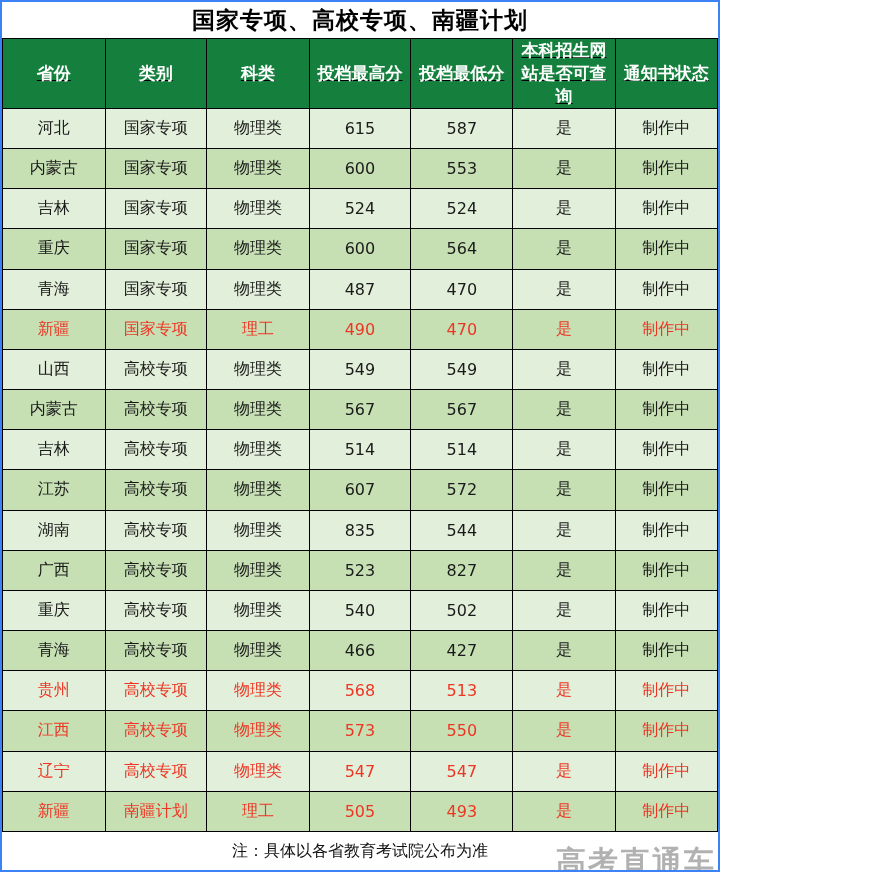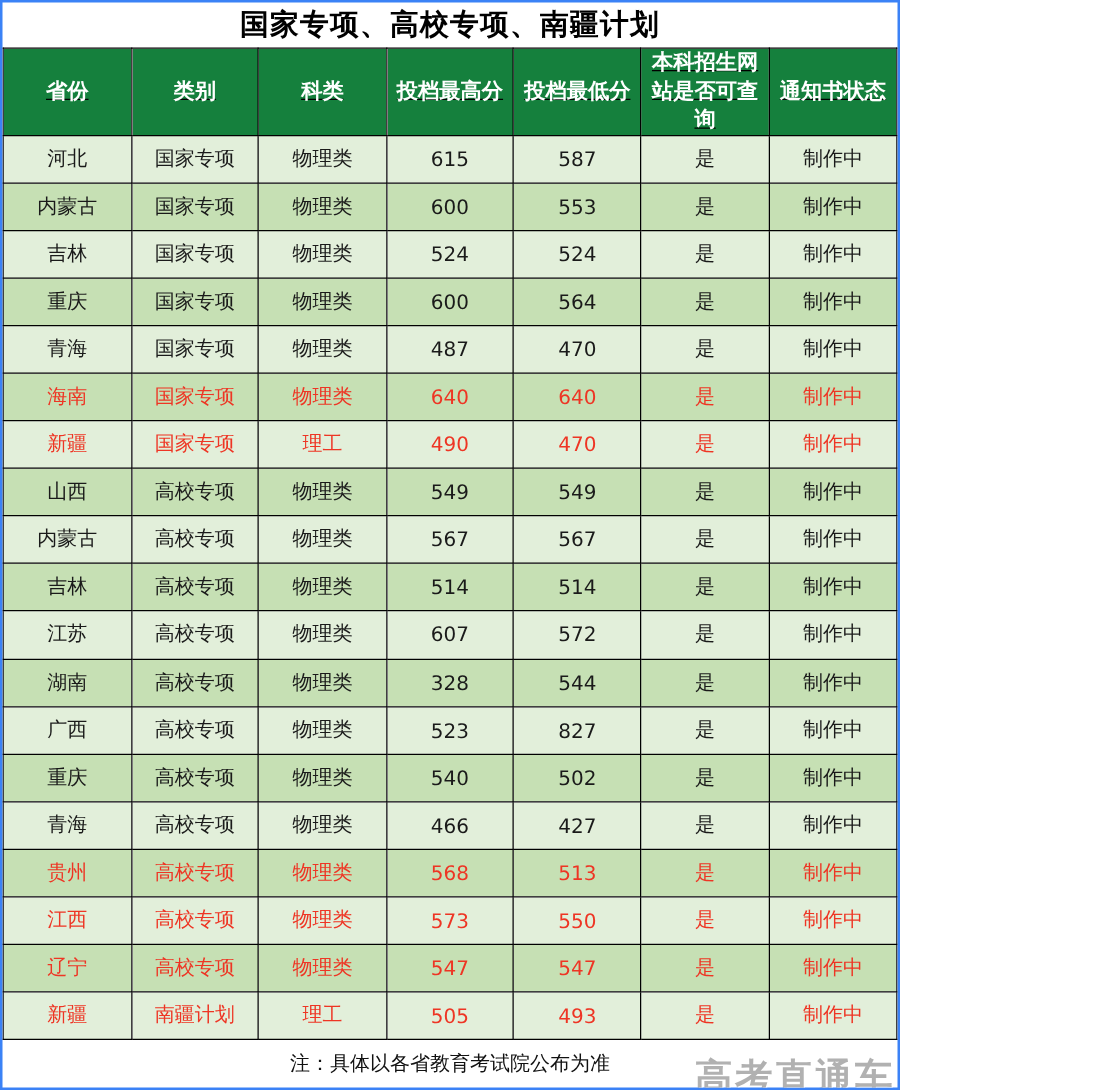--- a/index.html
+++ b/index.html
@@ -144,29 +144,20 @@
         <tr>
           <td>青海</td>
           <td>国家专项</td>
           <td>物理类</td>
           <td>487</td>
           <td>470</td>
           <td>是</td>
           <td>制作中</td>
         </tr>
         <tr class="red">
-          <td>海南</td>
-          <td>国家专项</td>
-          <td>物理类</td>
-          <td>640</td>
-          <td>640</td>
-          <td>是</td>
-          <td>制作中</td>
-        </tr>
-        <tr class="red">
           <td>新疆</td>
           <td>国家专项</td>
           <td>理工</td>
           <td>490</td>
           <td>470</td>
           <td>是</td>
           <td>制作中</td>
         </tr>
         <tr>
           <td>山西</td>
@@ -201,21 +192,21 @@
           <td>物理类</td>
           <td>607</td>
           <td>572</td>
           <td>是</td>
           <td>制作中</td>
         </tr>
         <tr>
           <td>湖南</td>
           <td>高校专项</td>
           <td>物理类</td>
-          <td>328</td>
+          <td>835</td>
           <td>544</td>
           <td>是</td>
           <td>制作中</td>
         </tr>
         <tr>
           <td>广西</td>
           <td>高校专项</td>
           <td>物理类</td>
           <td>523</td>
           <td>827</td>

